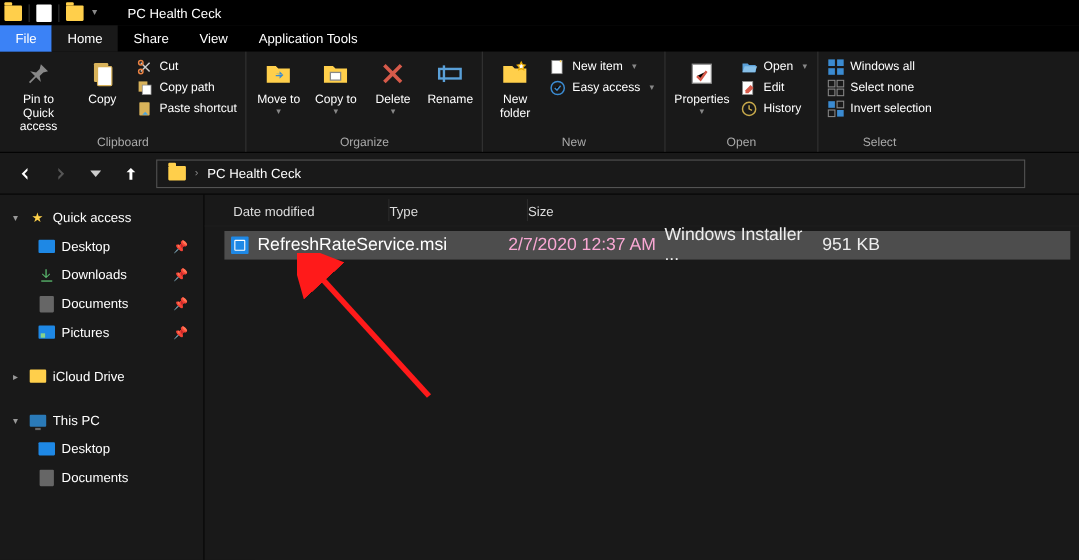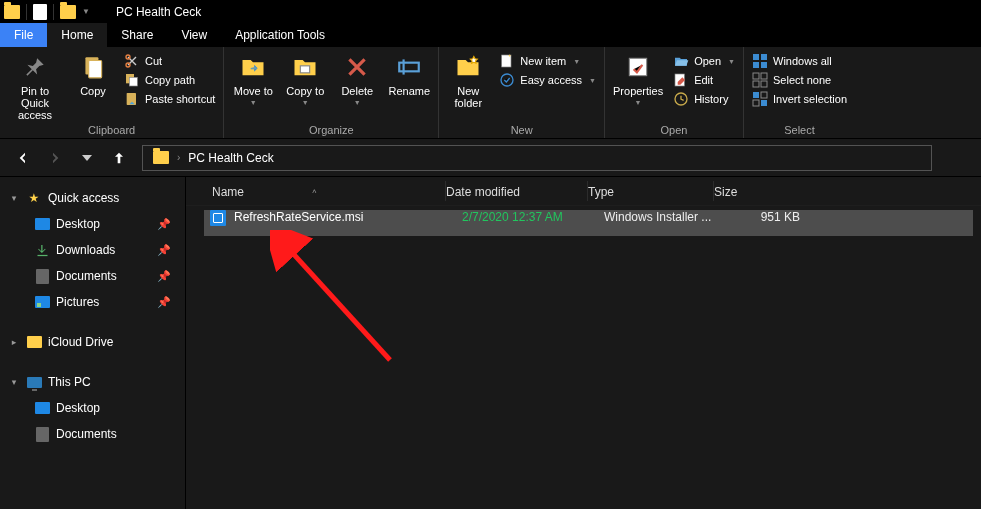--- a/index.html
+++ b/index.html
@@ -67,25 +67,25 @@
 .files { flex:1; background:#191919; }
 .cols { display:flex; padding:8px 0 6px 26px; border-bottom:1px solid #1e1e1e; color:#ddd; font-size:12px; }
 .cols > div { position:relative; }
 .cols .c-name { width:234px; }
 .cols .c-date { width:142px; }
 .cols .c-type { width:126px; }
 .cols .c-size { width:80px; text-align:left; }
 .cols .sort { position:absolute; left:100px; top:2px; color:#999; font-size:8px; }
 .cols > div::after { content:""; position:absolute; right:0; top:-4px; height:20px; width:1px; background:#2c2c2c; }
 .cols .c-size::after { display:none; }
-.filerow { display:flex; height:26px; margin:4px 8px 0 18px; background:#4d4d4d; padding-left:6px; font-size:12px; }
+.filerow { display:flex; align-items:center; height:26px; margin:4px 8px 0 18px; background:#4d4d4d; padding-left:6px; font-size:16px; }
 .filerow .ico { width:16px; height:16px; background:#1e88e5; border-radius:1px; margin-right:8px; position:relative; }
 .filerow .ico::after{ content:""; position:absolute; inset:3px; border:1px solid #fff; border-radius:1px; }
 .filerow .n { width:228px; }
-.filerow .d { width:142px; color:#22c55e; }
+.filerow .d { width:142px; color:#f9a8d4; }
 .filerow .t { width:126px; color:#eee; }
 .filerow .s { width:80px; text-align:right; padding-right:10px; color:#eee; }
 
 
 .arrow { position:absolute; left:270px; top:230px; width:140px; height:140px; pointer-events:none; }
 
 
 svg { display:block; }
 </style>
 </head>
@@ -428,24 +428,20 @@
     <div class="tree-item child">
       <span class="ico">
           <span class="gray-doc"></span>
         </span>
       <span>Documents</span>
     </div>
   </div>
 
   <div class="files">
     <div class="cols">
-      <div class="c-name">
-        <span>Name</span>
-        <span class="sort">˄</span>
-      </div>
       <div class="c-date">Date modified</div>
       <div class="c-type">Type</div>
       <div class="c-size">Size</div>
     </div>
     <div class="filerow">
       <span class="ico"></span>
       <span class="n">RefreshRateService.msi</span>
       <span class="d">2/7/2020 12:37 AM</span>
       <span class="t">Windows Installer ...</span>
       <span class="s">951 KB</span>

